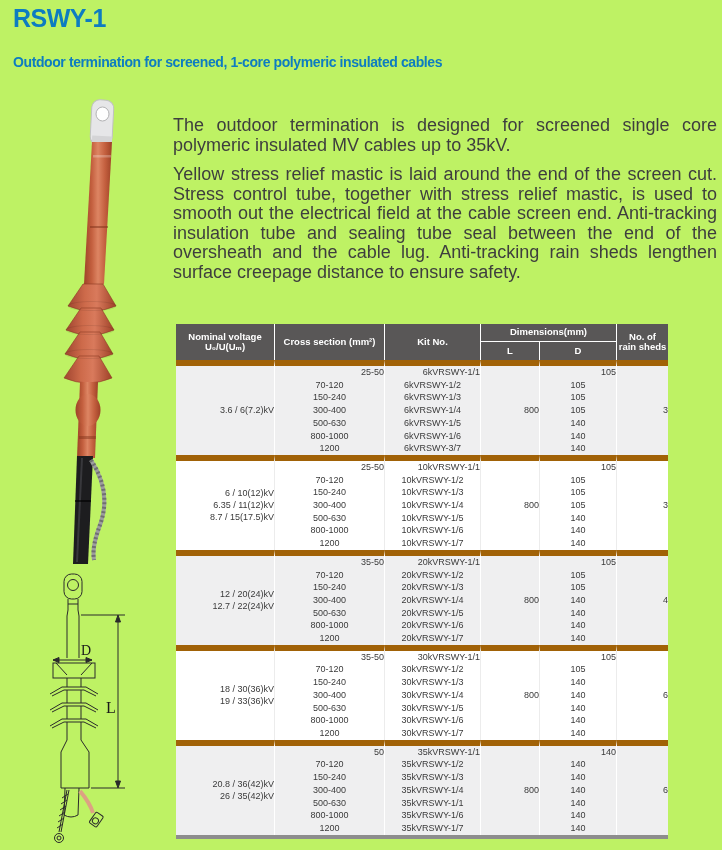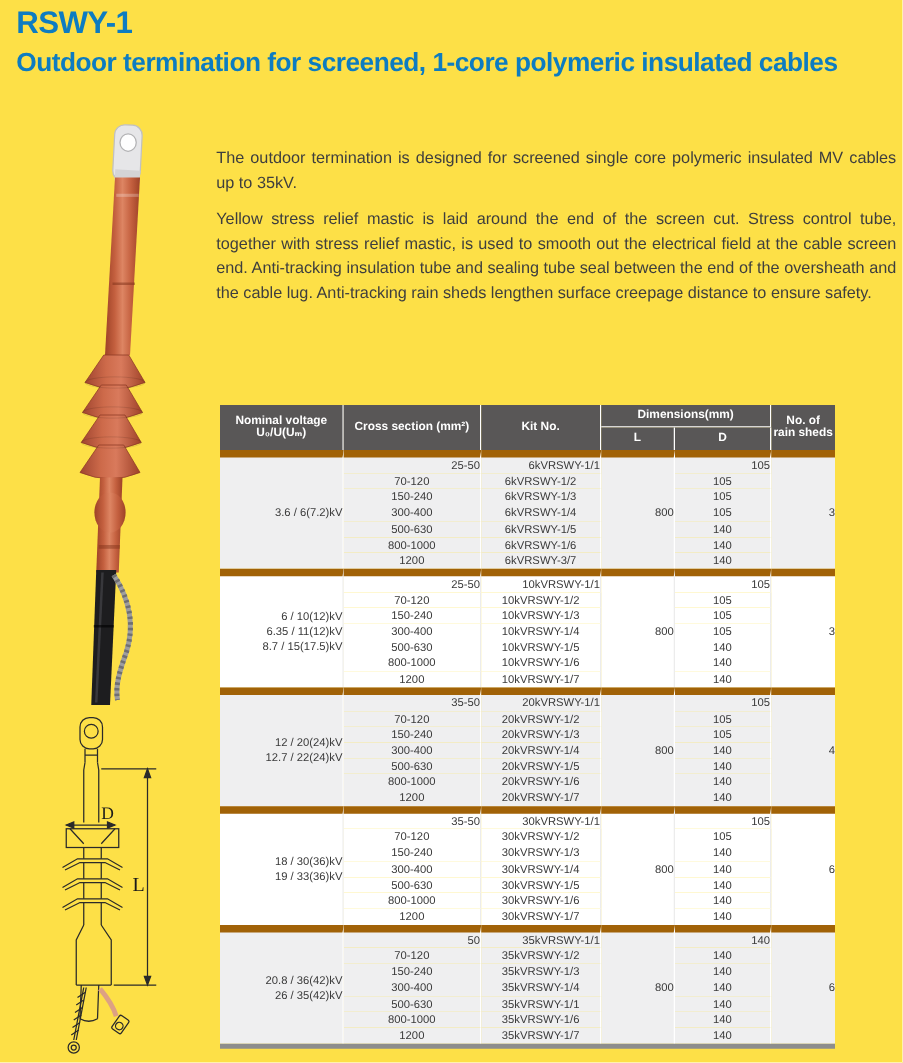--- a/index.html
+++ b/index.html
@@ -1,25 +1,25 @@
 <!DOCTYPE html>
 <html><head>
 <meta charset="utf-8">
 <style>
   * { margin:0; padding:0; box-sizing:border-box; }
   html,body { background:#ffffff; }
   .page {
-    position:relative; width:722px; height:850px; background:#fde047;
+    position:relative; width:722px; height:850px; background:#bef264;
     font-family:"Liberation Sans","DejaVu Sans",sans-serif; overflow:hidden;
     --accent-blue:#0d7cc1; --table-header-bg:#595757; --shaded-row-bg:#efeff0;
   }
   .title-block { position:absolute; left:13px; top:4px; width:705px; }
   .product-code { font-size:25px; font-weight:bold; color:var(--accent-blue); letter-spacing:-0.5px; line-height:29px; }
-  .page-title { font-size:21px; font-weight:bold; color:var(--accent-blue); letter-spacing:-0.4px; line-height:24px; margin-top:6px; }
-  .description { position:absolute; left:173px; top:116px; width:544px; font-size:13px; line-height:19.5px; text-align:justify; color:#3e3e3e; }
+  .page-title { font-size:14px; font-weight:bold; color:var(--accent-blue); letter-spacing:-0.4px; line-height:24px; margin-top:17px; }
+  .description { position:absolute; left:173px; top:116px; width:544px; font-size:18px; line-height:19.5px; text-align:justify; color:#3e3e3e; }
   .description p + p { margin-top:10px; }
   .photo-svg { position:absolute; left:30px; top:98px; }
   .drawing-svg { position:absolute; left:28px; top:572px; }
   .table-wrap { position:absolute; left:176px; top:324px; width:492px; }
   table.spec { width:492px; border-collapse:separate; border-spacing:0; table-layout:fixed; }
   table.spec th {
     background:var(--table-header-bg); color:#ffffff; font-weight:bold; font-size:9.5px;
     text-align:center; vertical-align:middle; height:18px; line-height:10.5px; padding:0;
     border-right:1px solid #ffffff;
   }

